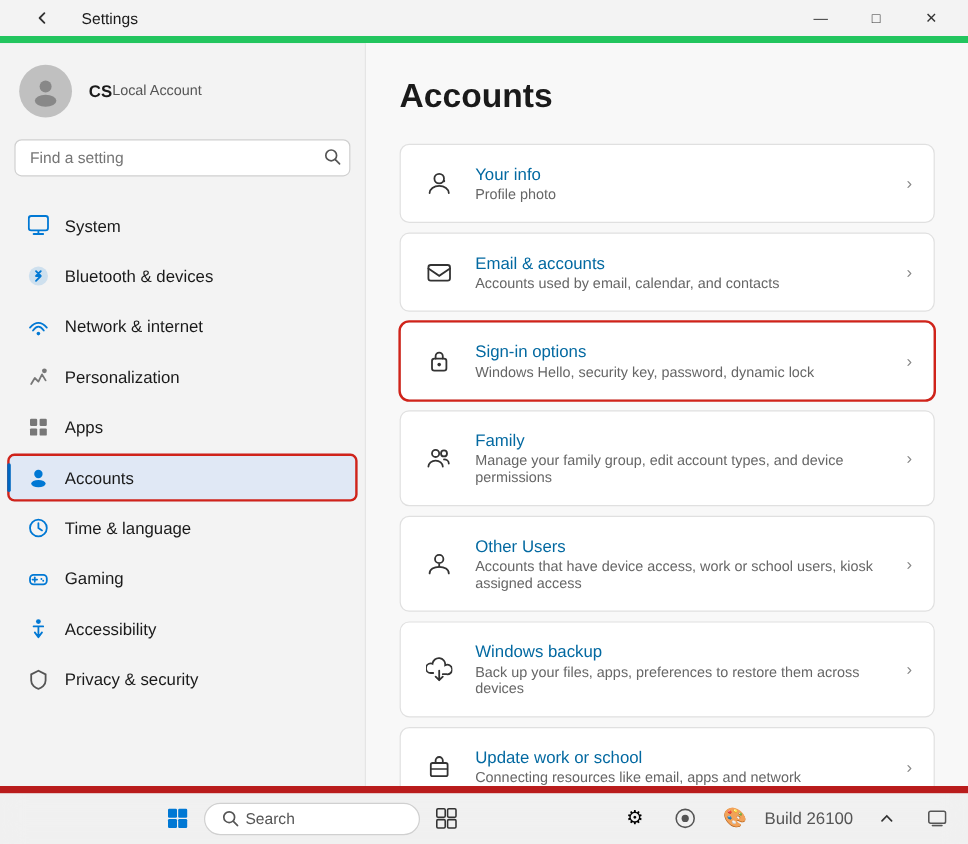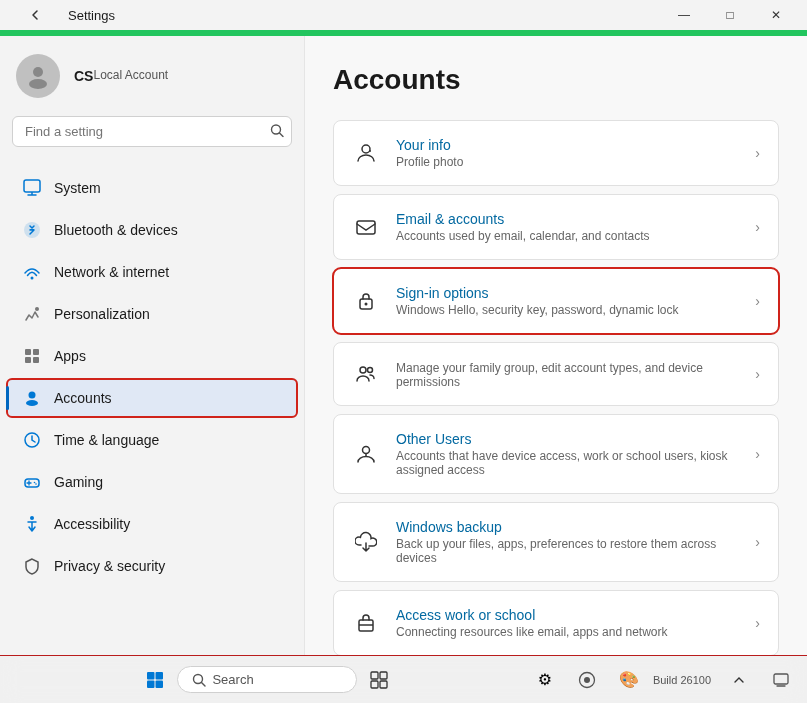--- a/index.html
+++ b/index.html
@@ -108,21 +108,21 @@
     .settings-card.highlighted {
       outline: 2px solid #d0231a;
       outline-offset: -1px;
     }
 
     
     .taskbar {
       position: absolute; bottom: 0; left: 0; right: 0; height: 48px;
       background: rgba(240,240,240,0.92); backdrop-filter: blur(10px);
       display: flex; align-items: center; justify-content: space-between;
-      padding: 0 8px; border-top: 1px solid #b91c1c;
+      padding: 0 8px; border-top: 6px solid #b91c1c;
     }
     .taskbar-center { display: flex; align-items: center; gap: 4px; flex: 1; justify-content: center; }
     .taskbar-right { display: flex; align-items: center; gap: 6px; font-size: 11px; color: #333; }
     .taskbar-left { display: flex; align-items: center; }
 
     .win-btn {
       width: 36px; height: 36px; border: none; background: transparent;
       cursor: pointer; display: flex; align-items: center; justify-content: center;
       border-radius: 4px;
     }
@@ -134,21 +134,21 @@
     }
     .search-taskbar span { font-size: 13px; color: #555; }
 
     .taskbar-icon-btn {
       width: 36px; height: 36px; background: transparent; border: none;
       display: flex; align-items: center; justify-content: center;
       cursor: pointer; border-radius: 4px; font-size: 18px;
     }
 
     .build-info {
-      font-size: 11px; color: #555; margin-right: 4px;
+      font-size: 14px; color: #555; margin-right: 4px;
     }
 
     
     ::-webkit-scrollbar { width: 6px; }
     ::-webkit-scrollbar-track { background: transparent; }
     ::-webkit-scrollbar-thumb { background: #c0c0c0; border-radius: 3px; }
   </style>
 </head>
 <body>
 
@@ -361,20 +361,21 @@
       <div class="settings-item">
         <div class="item-icon">
           <svg width="22" height="22" viewBox="0 0 22 22" fill="none">
             <circle cx="8" cy="7" r="3" stroke="#333" stroke-width="1.5" fill="none"></circle>
             <circle cx="15" cy="7" r="2.5" stroke="#333" stroke-width="1.5" fill="none"></circle>
             <path d="M2 18c0-2.8 2.7-5 6-5s6 2.2 6 5" stroke="#333" stroke-width="1.5" stroke-linecap="round" fill="none"></path>
             <path d="M15 12c2 0 4 1.3 4 3.5" stroke="#333" stroke-width="1.5" stroke-linecap="round" fill="none"></path>
           </svg>
         </div>
         <div class="item-text">
+          <div class="item-title">Family</div>
           <div class="item-sub">Manage your family group, edit account types, and device permissions</div>
         </div>
         <span class="chevron">›</span>
       </div>
     </div>
 
     <div class="settings-card">
       <div class="settings-item">
         <div class="item-icon">
           <svg width="22" height="22" viewBox="0 0 22 22" fill="none">
@@ -410,21 +411,21 @@
     <div class="settings-card">
       <div class="settings-item">
         <div class="item-icon">
           <svg width="22" height="22" viewBox="0 0 22 22" fill="none">
             <rect x="4" y="8" width="14" height="11" rx="1.5" stroke="#333" stroke-width="1.5" fill="none"></rect>
             <path d="M8 8V6a3 3 0 0 1 6 0v2" stroke="#333" stroke-width="1.5" stroke-linecap="round" fill="none"></path>
             <line x1="4" y1="13" x2="18" y2="13" stroke="#333" stroke-width="1.3"></line>
           </svg>
         </div>
         <div class="item-text">
-          <div class="item-title">Access work or school</div>
+          <div class="item-title">Update work or school</div>
           <div class="item-sub">Connecting resources like email, apps and network</div>
         </div>
         <span class="chevron">›</span>
       </div>
     </div>
 
   </div>
 </div>
 
 <div class="taskbar">

